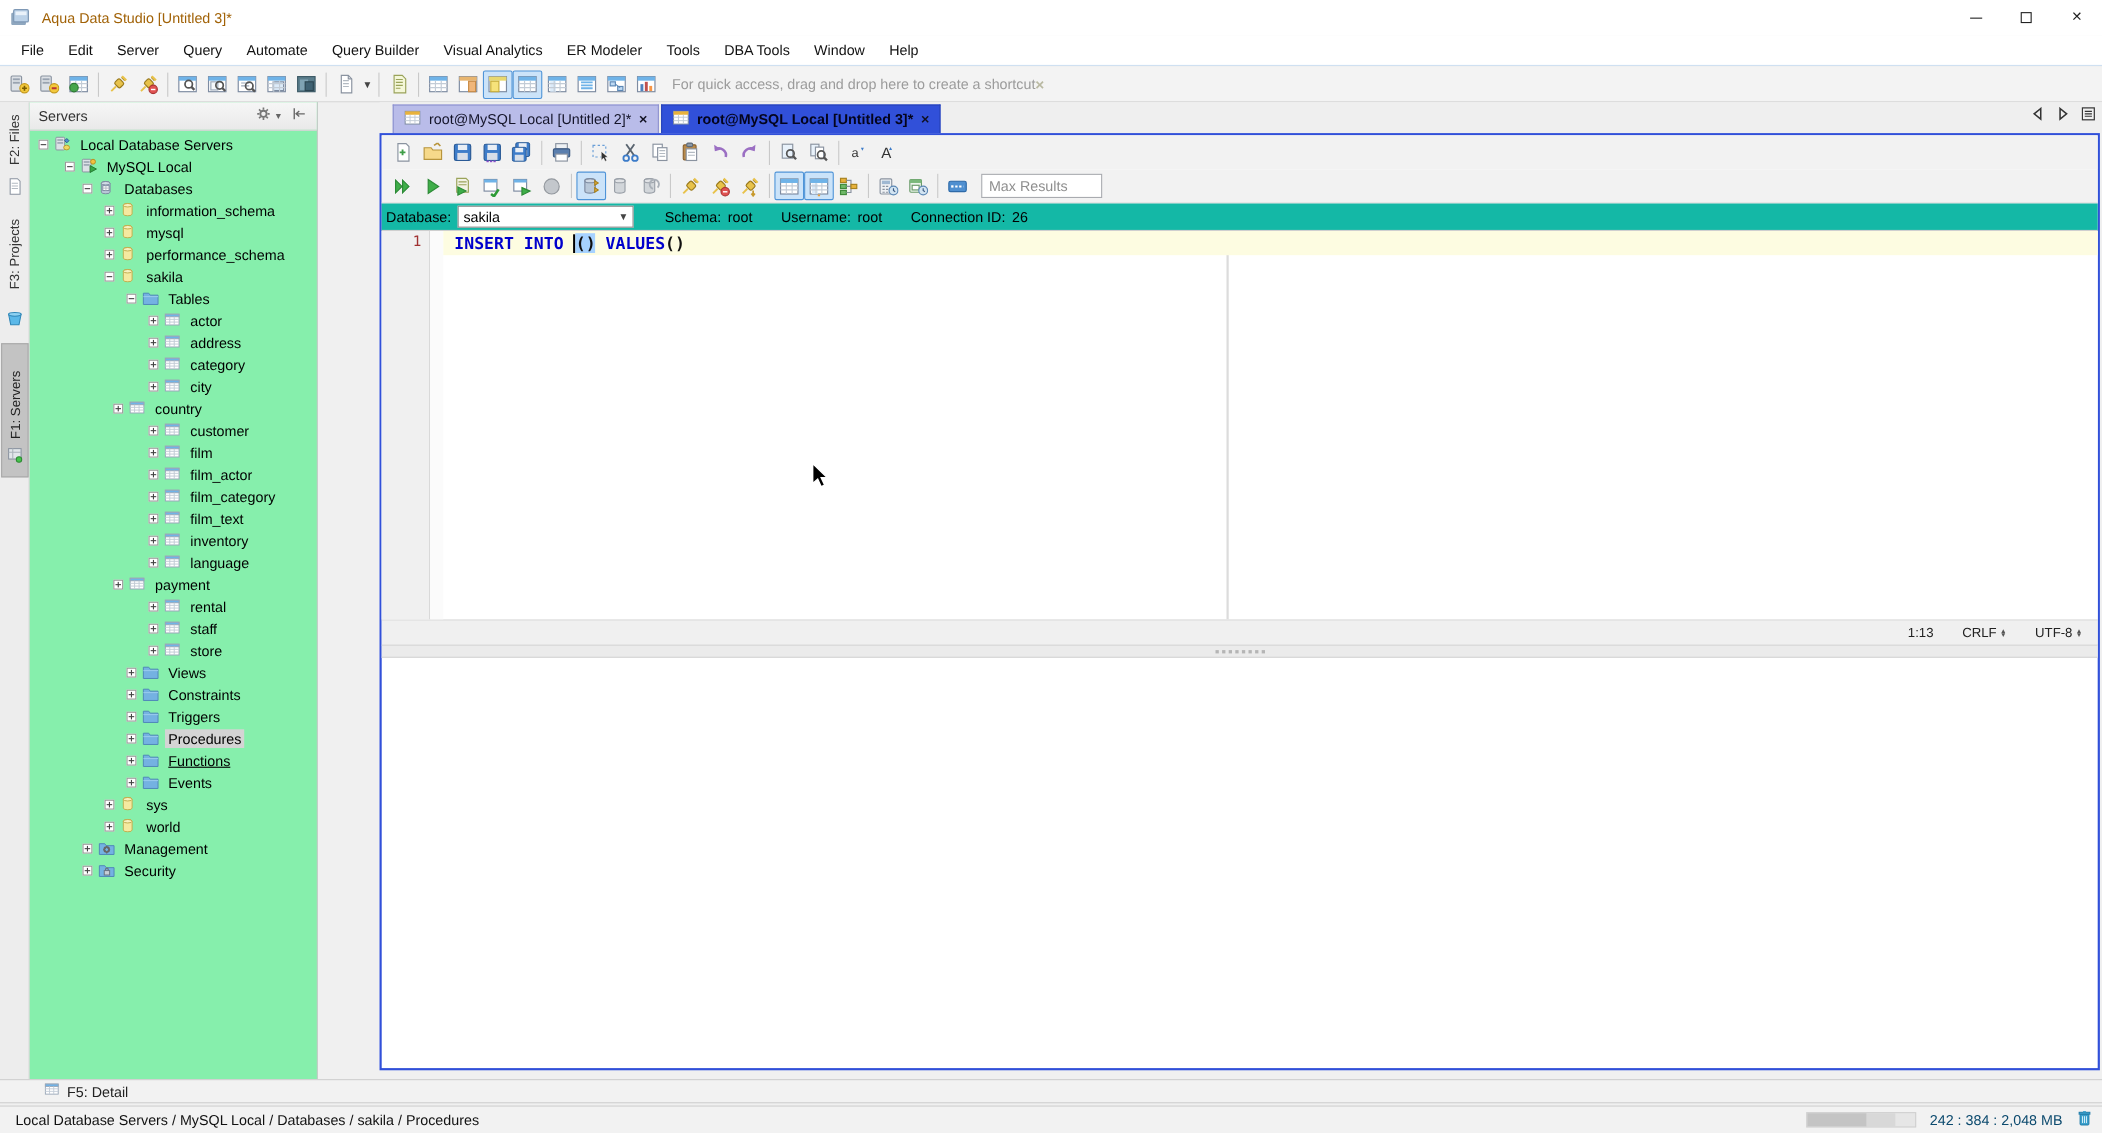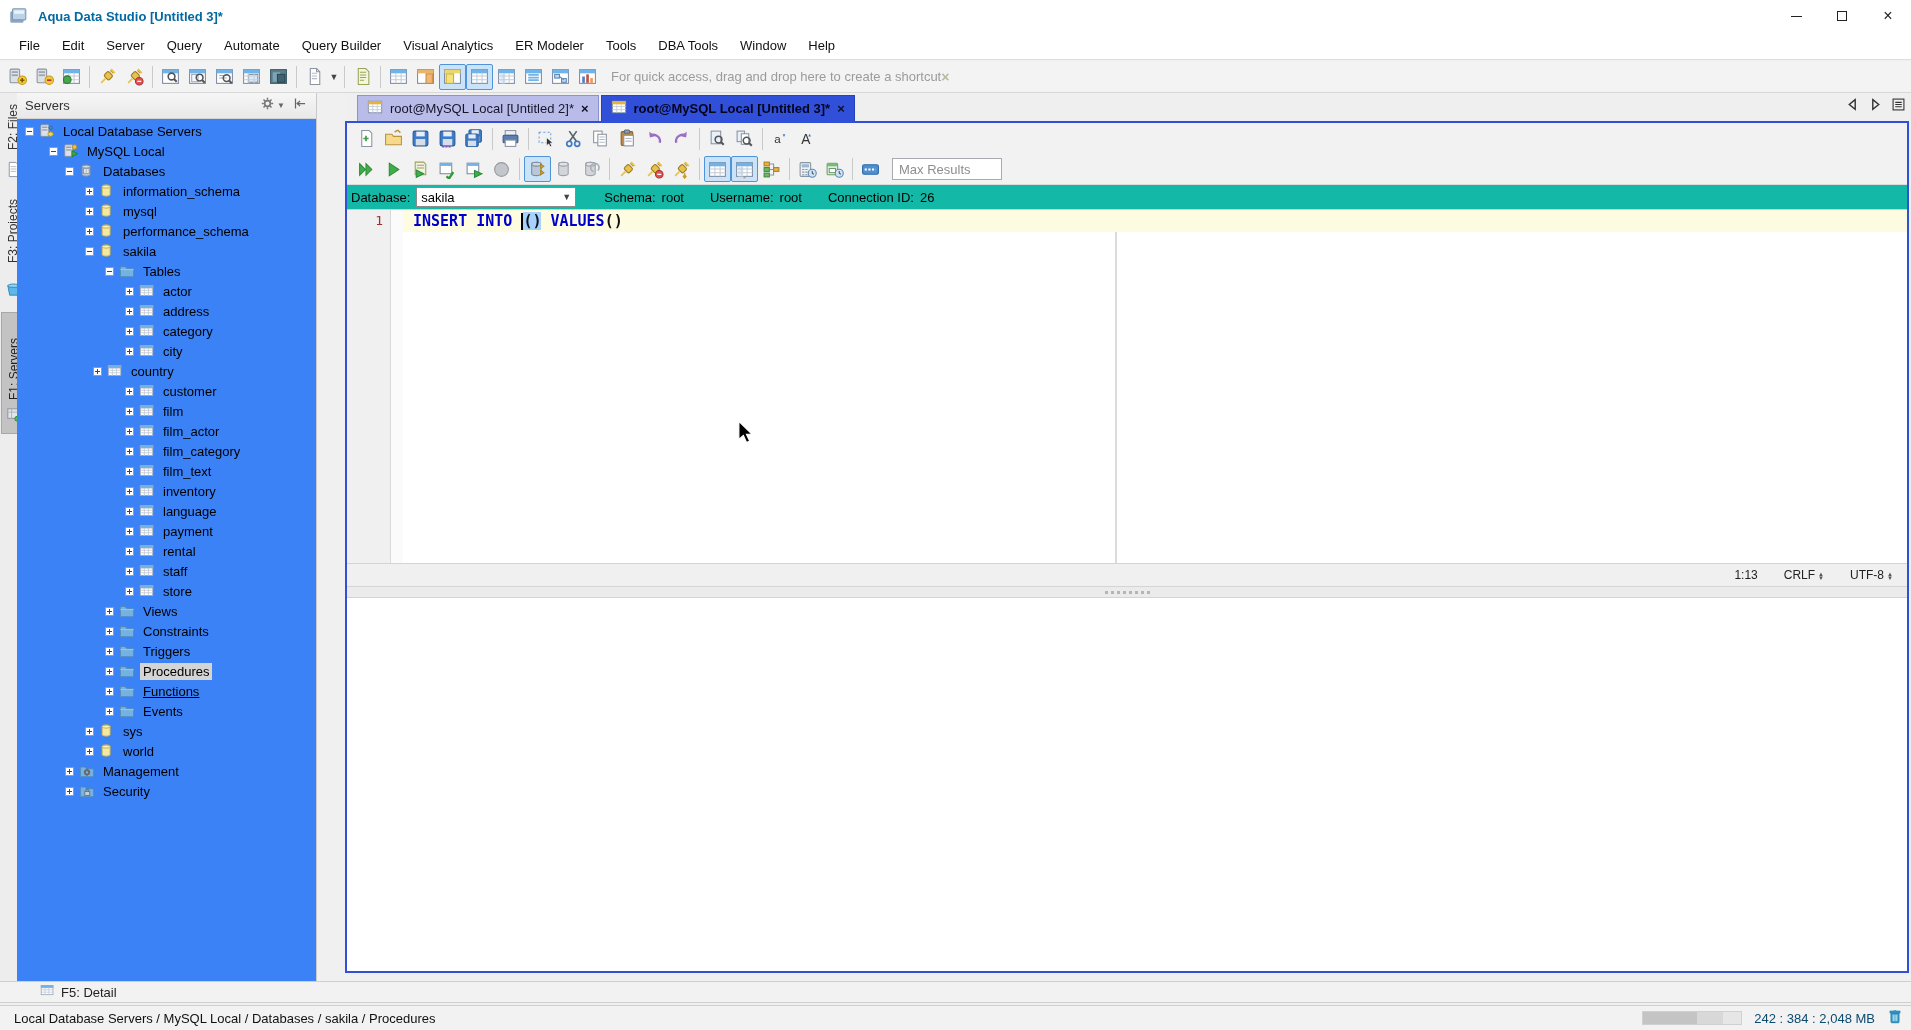--- a/index.html
+++ b/index.html
@@ -3,21 +3,21 @@
 <meta charset="utf-8">
 <style>
   * { margin:0; padding:0; box-sizing:border-box; }
   html,body { width:1911px; height:1030px; }
   body { font-family:"Liberation Sans", sans-serif; background:#f0f0f0; overflow:hidden; }
   #app { position:relative; width:1911px; height:1030px; background:#f0f0f0; }
 
   
   #titlebar { position:absolute; left:0; top:0; width:1911px; height:32px; background:#ffffff; display:flex; align-items:center; }
   #titlebar .appicon { width:20px; height:20px; margin:0 10px 0 8px; display:flex; }
-  #titlebar .title { font-size:13px; color:#0369a1;font-weight:bold; }
+  #titlebar .title { font-size:13px; color:#a16207; }
   #wincontrols { position:absolute; right:0; top:0; height:32px; display:flex; }
   .winbtn { width:46px; height:32px; display:flex; align-items:center; justify-content:center; color:#222; font-size:14px; }
   .winbtn .minglyph { width:11px; border-bottom:1px solid #222; height:1px; }
   .winbtn .maxglyph { width:10px; height:10px; border:1px solid #222; }
   .winbtn .closeglyph { font-size:16px; line-height:16px; }
 
   
   #menubar { position:absolute; left:0; top:32px; width:1911px; height:28px; background:#ffffff; border-bottom:1px solid #cfe0f1; display:flex; align-items:center; padding-left:8px; }
   .menu-item { padding:0 11px; font-size:13px; color:#111; height:24px; display:flex; align-items:center; cursor:default; }
 
@@ -33,21 +33,21 @@
 
   
   #leftstrip { position:absolute; left:0; top:93px; width:27px; height:888px; background:#ededed; border-right:1px solid #d4d4d4; }
   .vtext { writing-mode:vertical-rl; transform:rotate(180deg); font-size:12px; color:#333; white-space:nowrap; }
   .stripitem { position:absolute; left:0; width:26px; display:flex; align-items:center; justify-content:center; }
   #strip-tab-servers { position:absolute; left:1px; top:219px; width:25px; height:122px; background:#c3c3c3; border:1px solid #a8a8a8; display:flex; flex-direction:column; align-items:center; justify-content:flex-end; padding:6px 0; gap:6px; }
   #strip-tab-servers .vtext { color:#222; }
   .stripicon svg { width:17px; height:17px; }
 
   
-  #sidebar { position:absolute; left:17px; top:93px; width:300px; height:888px; background:#3b82f6; border-right:1px solid #c9c9c9; }
+  #sidebar { position:absolute; left:27px; top:93px; width:262px; height:888px; background:#86efac; border-right:1px solid #c9c9c9; }
   #sidebar-header { height:26px; background:linear-gradient(#f6f6f6,#e9e9e9); border-bottom:1px solid #d5d5d5; display:flex; align-items:center; padding:0 8px; }
   #sidebar-header .ptitle { font-size:13px; color:#333; flex:1; }
   .phbtn { display:flex; align-items:center; margin-left:8px; }
   .phbtn svg { width:15px; height:15px; }
   .phcaret { font-size:8px; color:#666; margin-left:2px; }
   #tree { padding-top:2px; }
   .trow { height:20px; display:flex; align-items:center; font-size:13px; color:#000; white-space:nowrap; }
   .texp { width:9px; height:9px; border:1px solid #9a9a9a; background:#fff; position:relative; flex:none; }
   .texp:before, .texp.minus:before { content:""; position:absolute; left:1px; right:1px; top:3px; height:1px; background:#444; }
   .texp.plus:after { content:""; position:absolute; top:1px; bottom:1px; left:3px; width:1px; background:#444; }
@@ -588,21 +588,21 @@
           <span class="texp plus"></span>
           <span class="ticon">
             <svg viewBox="0 0 18 18">
               <rect x="1.5" y="3" width="14" height="11" fill="#fff" stroke="#9aa7b8"></rect>
               <rect x="1.5" y="3" width="14" height="2.6" fill="#6fb3e8" stroke="#9aa7b8"></rect>
               <path d="M1.5 8.2h14M1.5 11h14M6 5.6v8.4M10.6 5.6v8.4" stroke="#c3ccd6"></path>
             </svg>
           </span>
           <span class="tlabel">language</span>
         </div>
-        <div class="trow" style="padding-left: 108px;">
+        <div class="trow" style="padding-left: 76px;">
           <span class="texp plus"></span>
           <span class="ticon">
             <svg viewBox="0 0 18 18">
               <rect x="1.5" y="3" width="14" height="11" fill="#fff" stroke="#9aa7b8"></rect>
               <rect x="1.5" y="3" width="14" height="2.6" fill="#6fb3e8" stroke="#9aa7b8"></rect>
               <path d="M1.5 8.2h14M1.5 11h14M6 5.6v8.4M10.6 5.6v8.4" stroke="#c3ccd6"></path>
             </svg>
           </span>
           <span class="tlabel">payment</span>
         </div>

